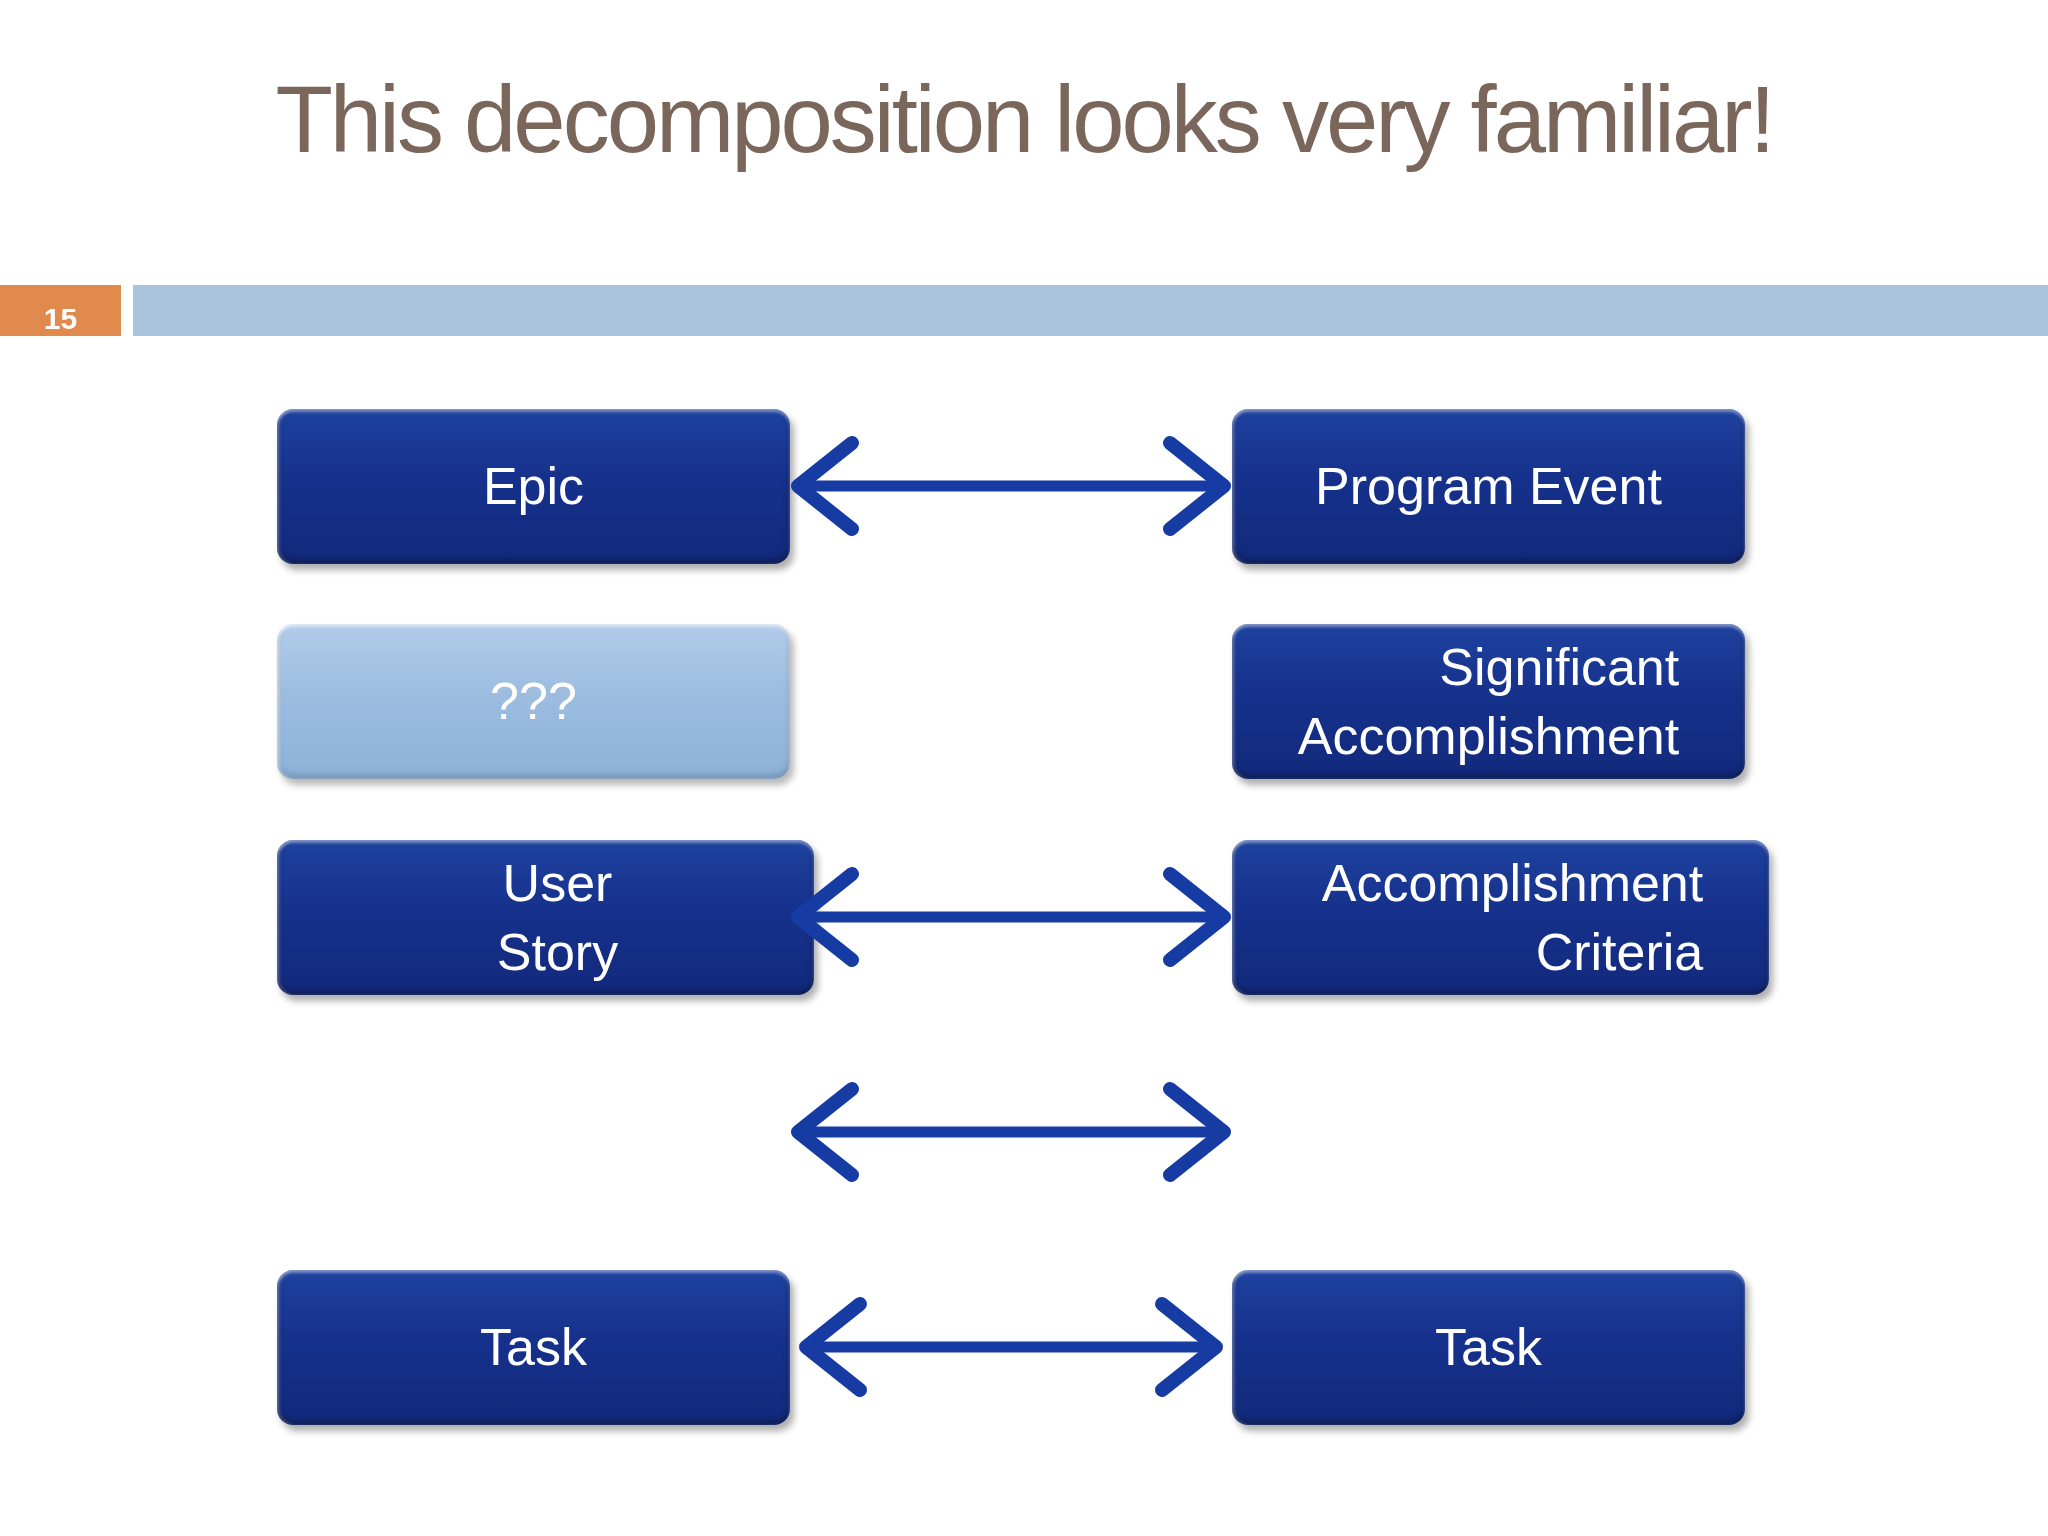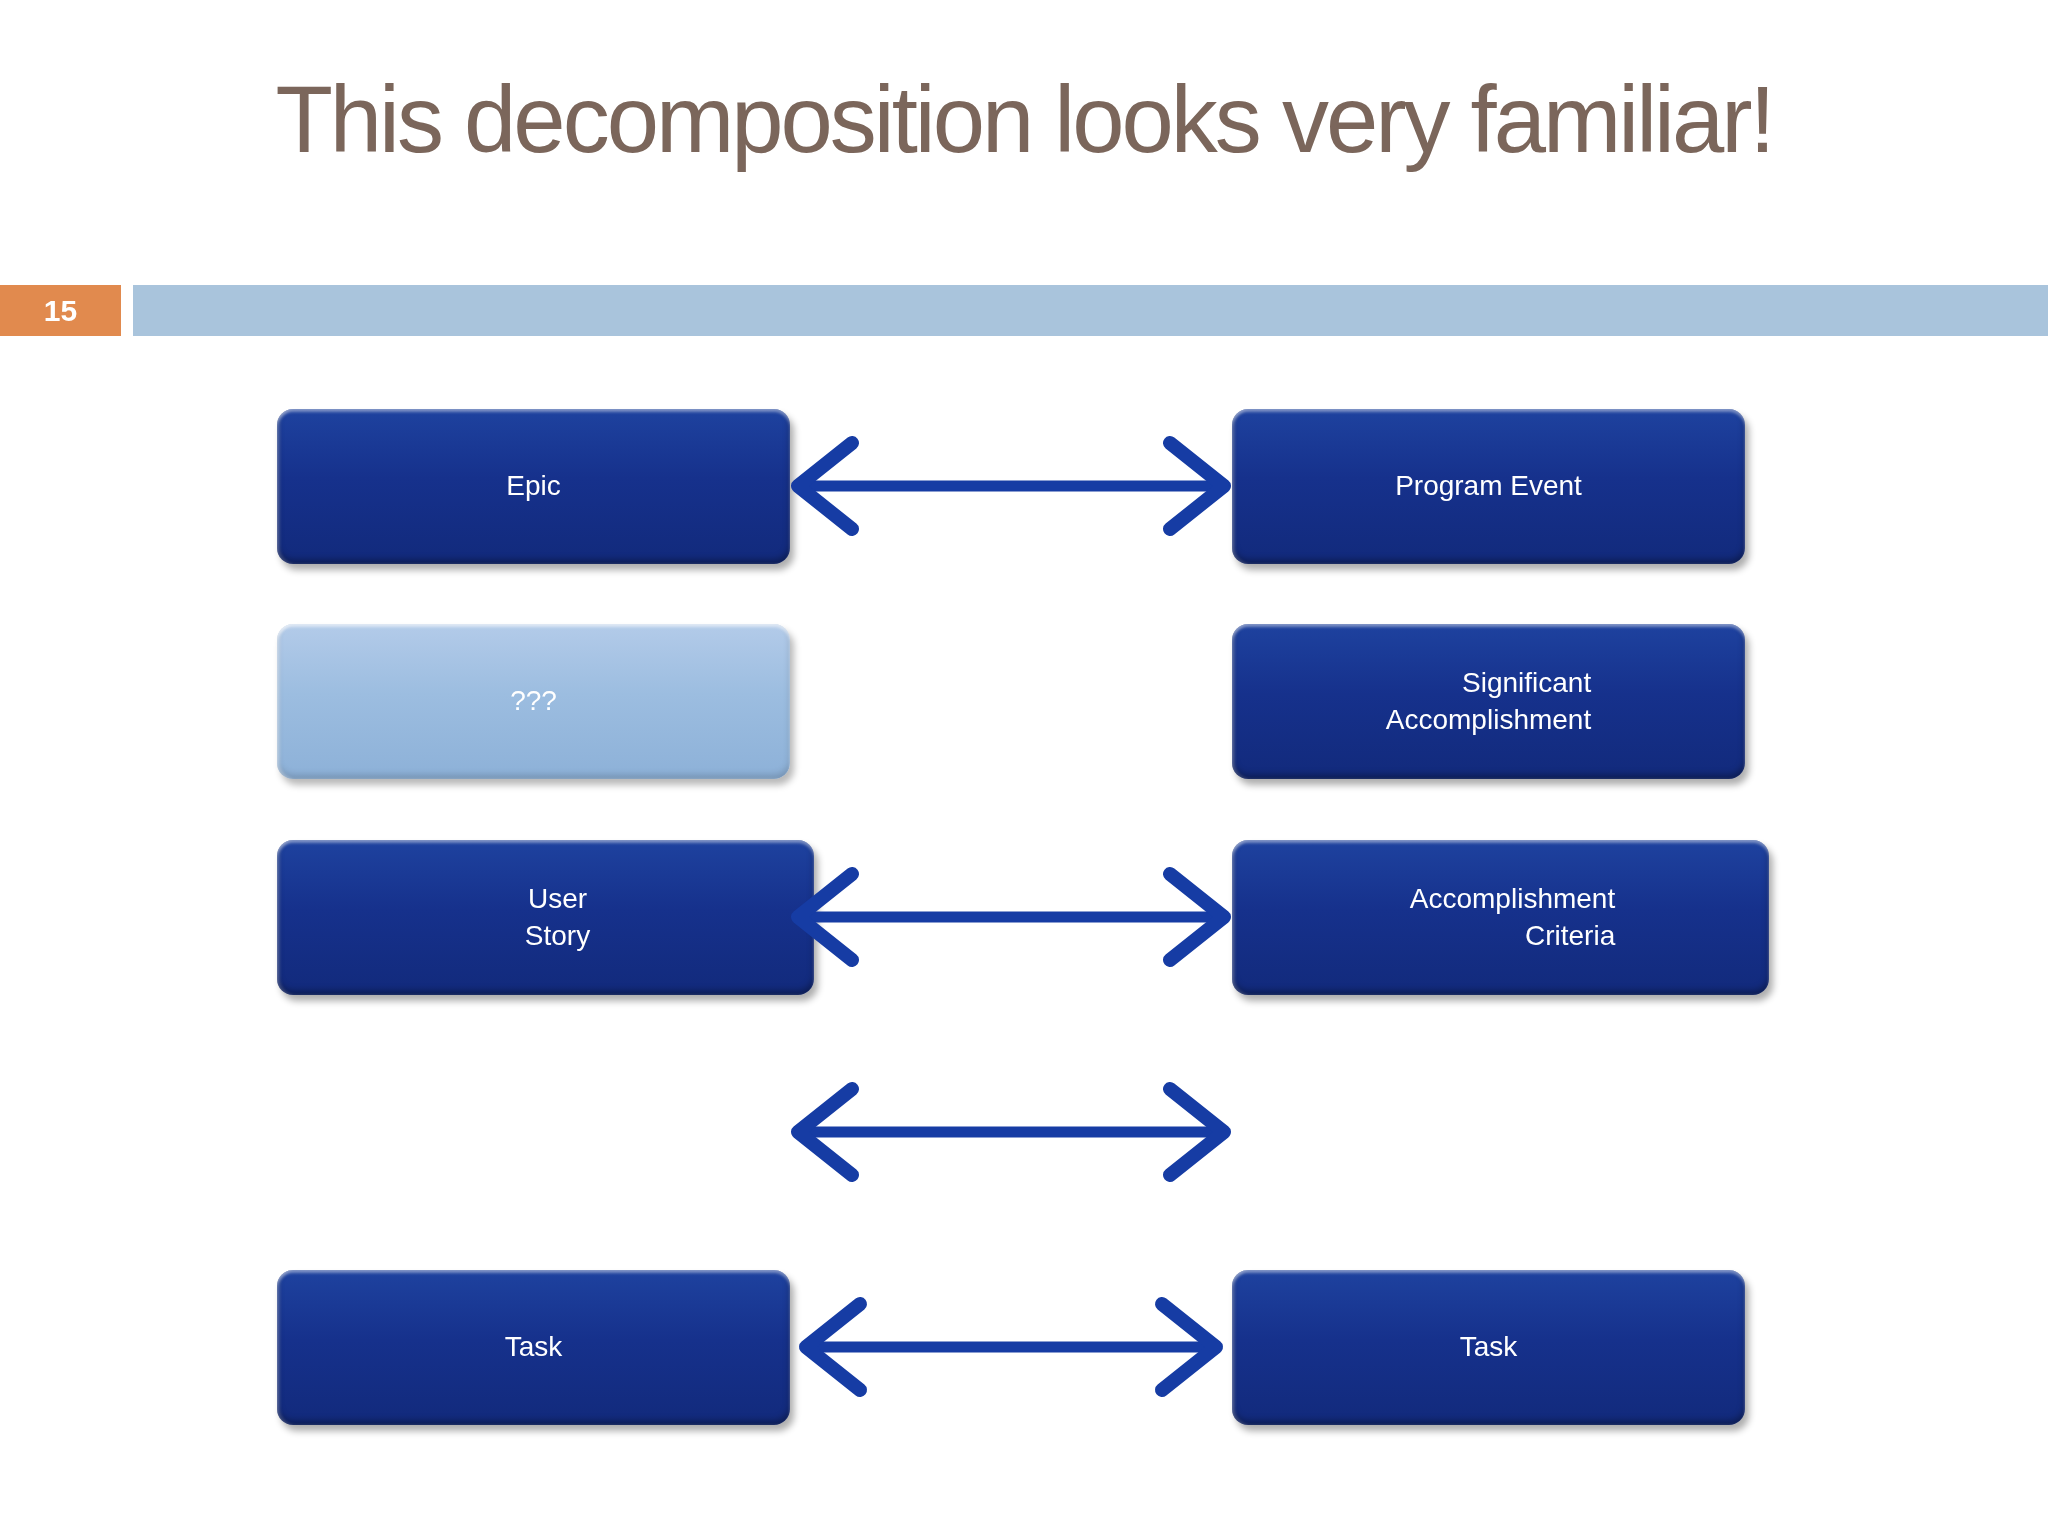--- a/index.html
+++ b/index.html
@@ -32,21 +32,21 @@
 
   
   .page-num-box {
     position: absolute;
     left: 0;
     top: 285px;
     width: 121px;
     height: 51px;
     background: #e18a4e;
     display: flex;
-    align-items: center;
+    align-items: flex-end;
     justify-content: center;
   }
   .page-num-box span {
     color: #ffffff;
     font-size: 30px;
     font-weight: 700;
   }
   .header-bar {
     position: absolute;
     left: 133px;
@@ -78,21 +78,21 @@
   .node.light {
     background: linear-gradient(180deg, #b3cbe9 0%, #9cbde0 45%, #8db1d8 100%);
     box-shadow:
       inset 0 3px 3px rgba(255,255,255,0.55),
       inset 3px 0 3px rgba(255,255,255,0.30),
       inset 0 -4px 7px rgba(0,0,0,0.18),
       4px 6px 7px rgba(0,0,0,0.28);
   }
   .node-label {
     color: #ffffff;
-    font-size: 28px;
+    font-size: 52px;
     line-height: 1.32;
     white-space: pre-line;
     font-weight: 400;
   }
 
   .col-left  { left: 277px; }
   .col-right { left: 1232px; text-align: right; }
   .row-1 { top: 409px; }
   .row-2 { top: 624px; }
   .row-3 { top: 840px; padding-left: 24px; }

